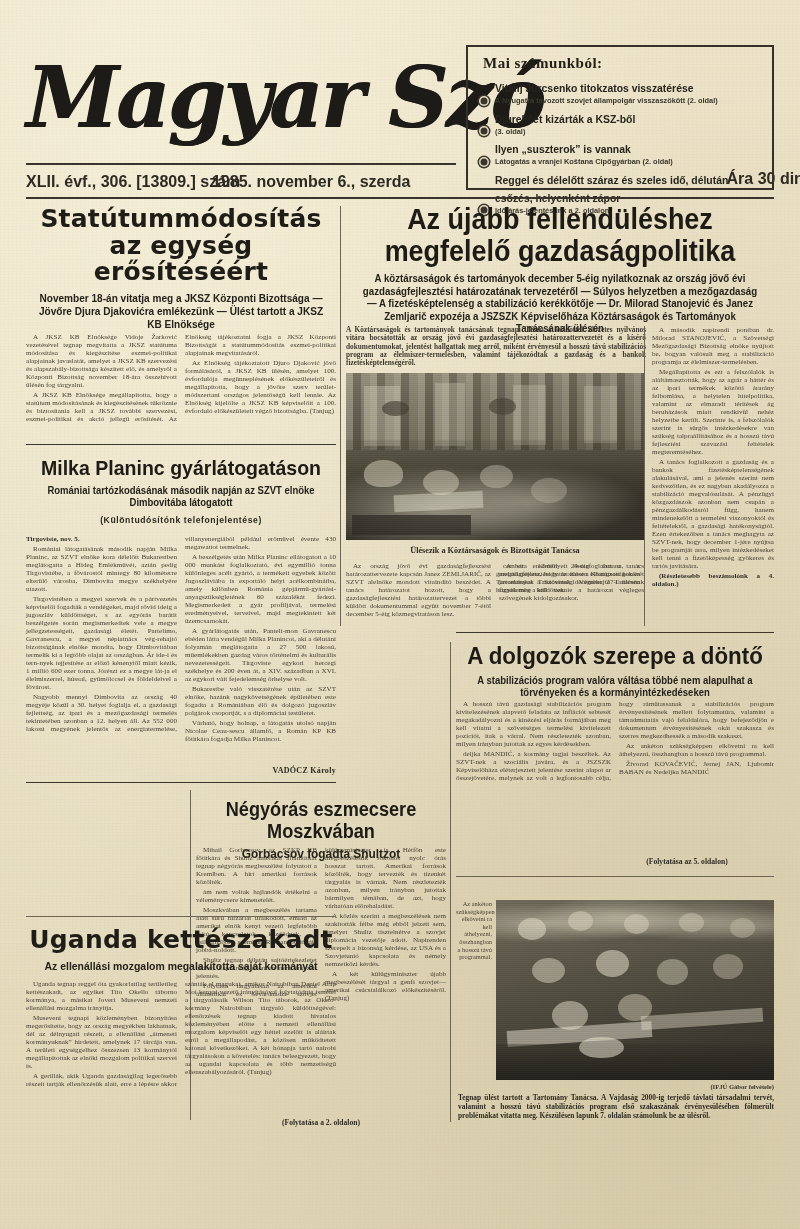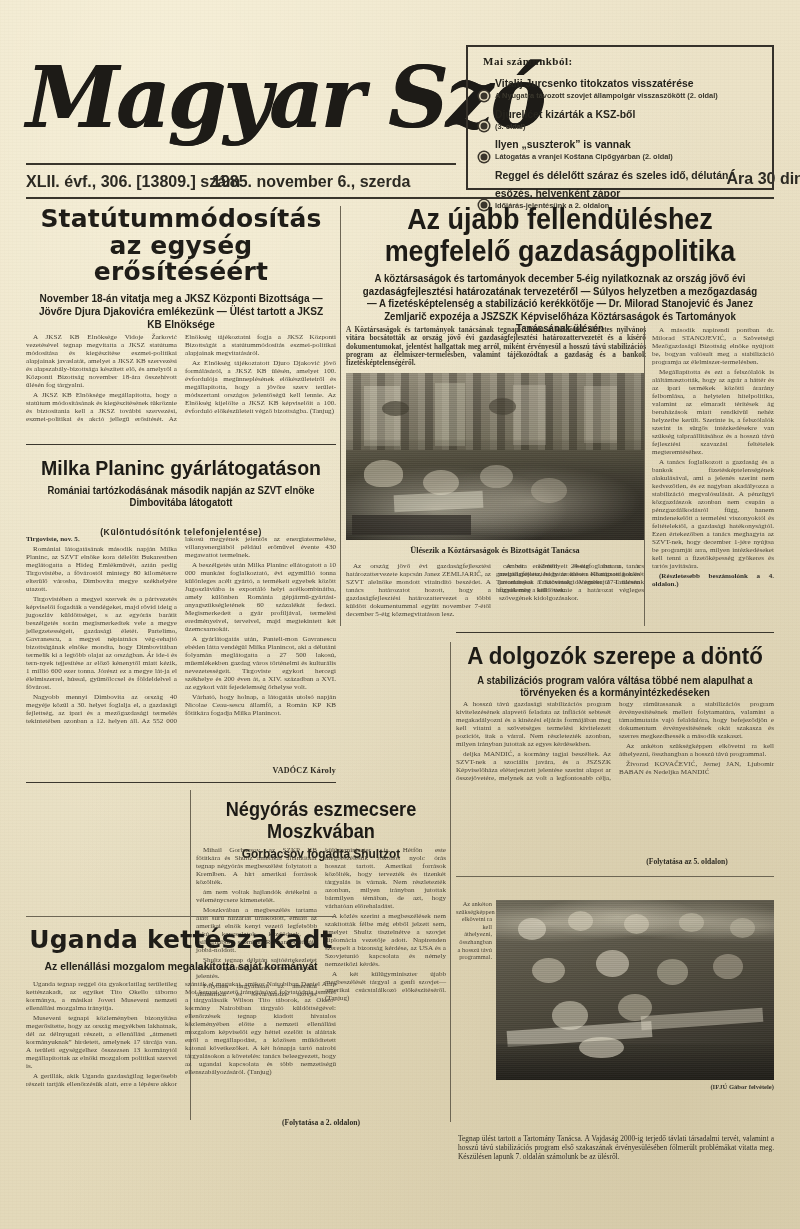--- a/index.html
+++ b/index.html
@@ -40,21 +40,21 @@
   .rule-full{position:absolute;left:26px;top:197px;width:748px;height:0;
     border-top:2px solid #39352c;}
   .issueline{position:absolute;left:26px;top:170px;width:430px;height:24px;
     display:flex;justify-content:space-between;align-items:center;
     font-family:"Liberation Sans", sans-serif;font-weight:700;font-size:16px;color:#2c2a23;}
   .issueline .price{position:absolute;left:462px;top:0;width:312px;text-align:right;padding-left:19px;}
 
   
   .todaybox{position:absolute;left:466px;top:45px;width:308px;height:145px;
     border:2.5px solid #35312a;padding:7px 9px 6px 9px;box-sizing:border-box;}
-  .todaybox .t-title{font-family:"Liberation Serif",serif;font-weight:700;font-size:11px;
+  .todaybox .t-title{font-family:"Liberation Serif",serif;font-weight:700;font-size:15px;
     letter-spacing:.5px;margin:1px 0 6px 6px;color:#222019;}
   .t-item{display:flex;align-items:flex-end;margin-bottom:3px;}
   .bullet{width:10px;height:10px;border-radius:50%;background:#3a352c;
     flex:0 0 10px;margin:2px 6px 0 2px;box-shadow:inset 0 0 0 1.5px #e7ddc0, 0 0 0 1.5px #3a352c;}
   .t-head{font-family:"Liberation Sans",sans-serif;font-weight:700;font-size:10.4px;
     line-height:11.6px;color:#26241d;}
   .t-sub{font-family:"Liberation Sans",sans-serif;font-weight:700;font-size:7.4px;
     line-height:8.6px;color:#3a372d;margin-top:1px;}
 
   
@@ -86,22 +86,22 @@
   .hrule{position:absolute;border-top:1.6px solid #3b372e;}
   .hrule-thin{position:absolute;border-top:1px solid #6d6654;}
   .byline{font-family:"Liberation Serif",serif;font-weight:700;font-size:8px;
     text-align:right;color:#2e2b23;letter-spacing:.3px;}
   .cont{font-family:"Liberation Serif",serif;font-weight:700;font-size:7.6px;
     text-align:center;color:#2e2b23;}
   .caption{font-family:"Liberation Serif",serif;font-weight:700;font-size:8.2px;
     line-height:9.6px;text-align:center;color:#2c2a22;}
   .credit{font-family:"Liberation Serif",serif;font-weight:700;font-size:6.6px;
     text-align:right;color:#3a372e;}
-  .capblock{font-family:"Liberation Serif",serif;font-weight:400;font-size:7.4px;
-    line-height:8.8px;text-align:justify;color:#2e2b23;margin-top:41px;}
+  .capblock{font-family:"Liberation Serif",serif;font-weight:700;font-size:7.4px;
+    line-height:8.8px;text-align:justify;color:#2e2b23;}
   .lead{font-weight:700;color:#32302a;}
 
   
   .photo{position:relative;overflow:hidden;background:#4a4639;filter:contrast(.92) brightness(1.02);}
   .photo .pl{position:absolute;}
 </style>
 </head>
 <body>
 
 <div class="paper"></div>
@@ -221,30 +221,31 @@
   </div>
 
   <div class="vrule" style="left:644px;top:326px;height:300px;"></div>
   <div class="vrule" style="left:340px;top:206px;height:420px;"></div>
 
   <div class="hrule" style="left:456px;top:632px;width:318px;"></div>
 
   <div style="position:absolute;left:26px;top:456px;width:310px;">
     <div class="hl-cond" style="font-size:21px;line-height:24px;">Milka Planinc gyárlátogatáson</div>
     <div class="deck" style="margin-top:5px;font-size:10px;line-height:12px;">Romániai tartózkodásának második napján az SZVT elnöke Dimbovitába látogatott</div>
-    <div class="kicker" style="margin-top:18px;">(Különtudósítónk telefonjelentése)</div>
+    <div class="kicker" style="margin-top:6px;">(Különtudósítónk telefonjelentése)</div>
   </div>
 
   <div class="body cols2" style="position:absolute;left:26px;top:535px;width:310px;height:230px;">
     <p style="text-indent:0"><span class="lead">Tirgoviste, nov. 5.</span></p>
     <p>Romániai látogatásának második napján Milka Planinc, az SZVT elnöke kora délelőtt Bukarestben meglátogatta a Hideg Emlékművét, aztán pedig Tirgovistébe, a fővárostól mintegy 80 kilométerre elterülő városba, Dimbovita megye székhelyére utazott.</p>
     <p>Tirgovistében a megyei szervek és a pártvezetés képviselői fogadták a vendégeket, majd rövid ideig a jugoszláv küldöttséget, s az egyórás barátit beszélgetés során megismerkedtek vele a megye jellegzetességeit, gazdasági életét. Partelimo, Gavranescu, a megyei népiatnács vég-rehajtó bizottságának elnöke mondta, hogy Dimbovitában termelik ki a legtöbb olajat az országban. Ár ide-i és tern-nyek tejjesítése ar előző kénenytől miatt kézik, 1 millió 600 ezer tonna. Jórészt ez a megye lát-ja el élelmiszerrel, hússal, gyümölccsel és földeldelvel a fővárost.</p>
     <p>Nagyobb mennyi Dimbovita az ország 40 megyéje közül a 30. helyet foglalja el, a gazdasági fejlettség, az ipari és a mezőgazdasági termelés tekintetében azonban a 12. helyen áll. Az 552 000 lakosú megyének jelentős az energiatermelése, villanyenergiából például erőművel évente 430 megawattot termelnek.</p>
     <p>A beszélgetés után Milka Planinc ellátogatott a 10 000 munkást foglalkoztató, évi egymillió tonna különleges acélt gyártó, a termékeit egyebek között Jugoszláviába is exportáló helyi acélkombinátba, amely különben Románia gépjármű-gyártási-anyagszükségletének 60 százalékát fedezi. Megismerkedett a gyár profiljával, termelési eredményeivel, terveivel, majd megtekintett két üzemcsarnokát.</p>
     <p>A gyárlátogatás után, Panteli-mon Gavranescu ebéden látta vendégül Milka Planincot, aki a délutáni folyamán meglátogatta a 27 500 lakosú, műemlékekben gazdag város történelmi és kulturális nevezetességeit. Tirgoviste egykori hercegi székhelye és 200 éven át, a XIV. században a XVI. az egykori váit fejedelemség őrhelyse volt.</p>
+    <p>Bukarestbe való visszatérése után az SZVT elnöke, hazánk nagykövetségének épületében este fogadta a Romániában élő és dolgozó jugoszláv polgárok csoportját, s a diplomáciai testületet.</p>
     <p>Várható, hogy holnap, a látogatás utolsó napján Nicolae Ceau-sescu államfő, a Román KP KB főtitkára fogadja Milka Planincot.</p>
   </div>
   <div class="byline" style="position:absolute;left:186px;top:766px;width:150px;">VADÓCZ Károly</div>
   <div class="hrule" style="left:26px;top:782px;width:310px;"></div>
 
   <div style="position:absolute;left:196px;top:798px;width:250px;">
     <div class="hl-cond" style="font-size:19.5px;line-height:22px;">Négyórás eszmecsere Moszkvában</div>
     <div class="deck" style="margin-top:5px;font-size:12.5px;line-height:14px;">Gorbacsov fogadta Shultzot</div>
   </div>
   <div class="body cols2" style="position:absolute;left:196px;top:846px;width:250px;height:265px;">

